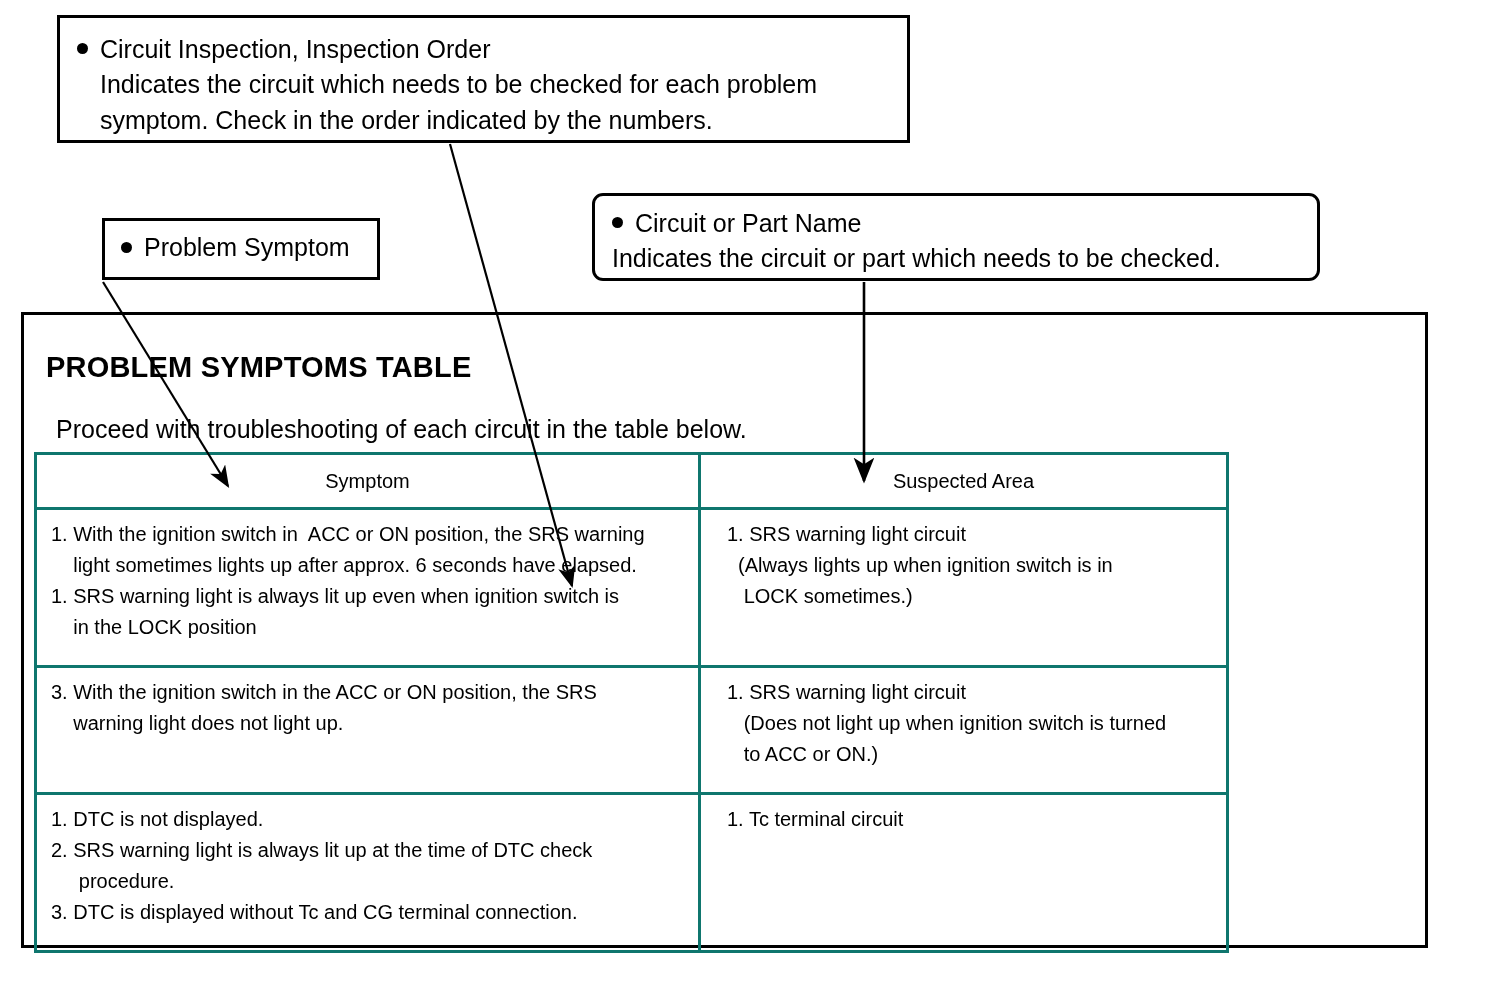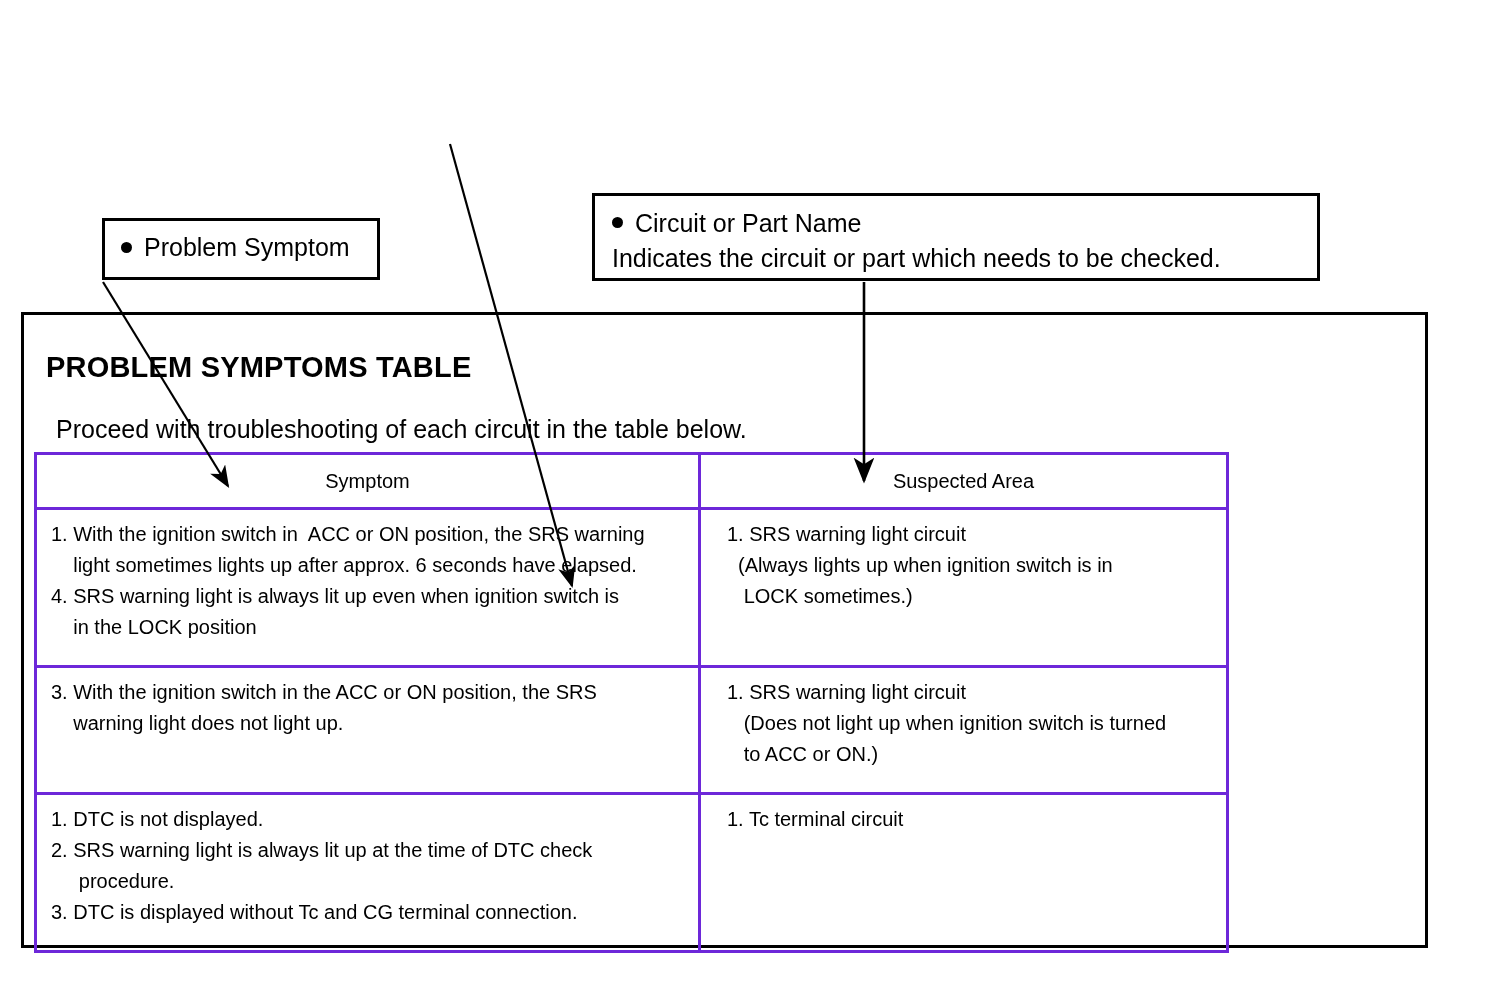--- a/index.html
+++ b/index.html
@@ -58,20 +58,21 @@
   }
   #box-inspection-order .callout-body { margin-left: 23px; }
 
   
   #box-part-name {
     left: 592px;
     top: 193px;
     width: 728px;
     height: 88px;
     padding: 10px 0 0 17px;
+    border-radius: 11px;
   }
   #box-part-name .callout-body { }
 
   
   #box-problem-symptom {
     left: 102px;
     top: 218px;
     width: 278px;
     height: 62px;
     padding: 9px 11px 0 16px;
@@ -110,21 +111,21 @@
     position: absolute;
     left: 10px;
     top: 137px;
     width: 1192px;
     border-collapse: collapse;
     table-layout: fixed;
     background: transparent;
   }
   #symptoms-table th,
   #symptoms-table td {
-    border: 3px solid #6d28d9;
+    border: 3px solid #0f766e;
     vertical-align: top;
     text-align: left;
     background: transparent;
   }
   #symptoms-table th {
     height: 50px;
     font-weight: normal;
     font-size: 20px;
     text-align: center;
     vertical-align: middle;
@@ -151,20 +152,28 @@
     width: 1504px; height: 990px;
     z-index: 5;
     pointer-events: none;
   }
 </style>
 </head>
 <body>
 
 <div id="page">
 
+  <div class="callout" id="box-inspection-order">
+    <div class="bullet-line">
+      <span class="bullet-dot"></span>
+      <span class="callout-title">Circuit Inspection, Inspection Order</span>
+    </div>
+    <div class="callout-body">Indicates the circuit which needs to be checked for each problem</div>
+    <div class="callout-body">symptom. Check in the order indicated by the numbers.</div>
+  </div>
 
   <div class="callout" id="box-part-name">
     <div class="bullet-line">
       <span class="bullet-dot"></span>
       <span class="callout-title">Circuit or Part Name</span>
     </div>
     <div class="callout-body">Indicates the circuit or part which needs to be checked.</div>
   </div>
 
   <div class="callout" id="box-problem-symptom">
@@ -191,21 +200,21 @@
           <th>Suspected Area</th>
         </tr>
       </thead>
       <tbody>
 
         <tr>
           <td class="symptom-cell">
             <div class="cell-lines">
               <div class="cell-line sym">1. With the ignition switch in  ACC or ON position, the SRS warning</div>
               <div class="cell-line sym">    light sometimes lights up after approx. 6 seconds have elapsed.</div>
-              <div class="cell-line sym">4. SRS warning light is always lit up even when ignition switch is</div>
+              <div class="cell-line sym">1. SRS warning light is always lit up even when ignition switch is</div>
               <div class="cell-line sym">    in the LOCK position</div>
             </div>
           </td>
           <td class="area-cell">
             <div class="cell-lines">
               <div class="cell-line area">1. SRS warning light circuit</div>
               <div class="cell-line area">  (Always lights up when ignition switch is in</div>
               <div class="cell-line area">   LOCK sometimes.)</div>
             </div>
           </td>

